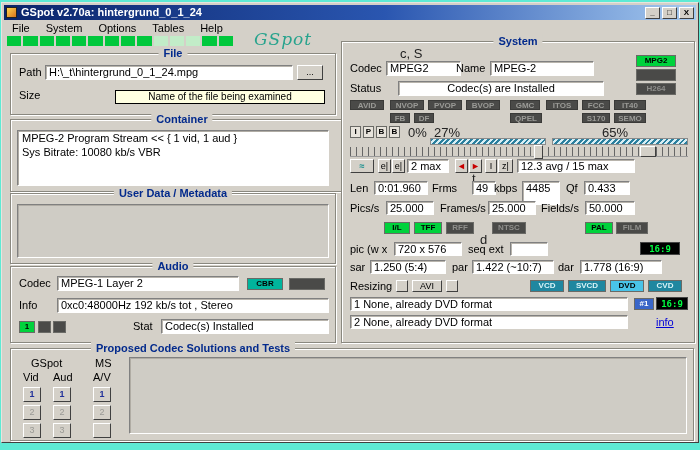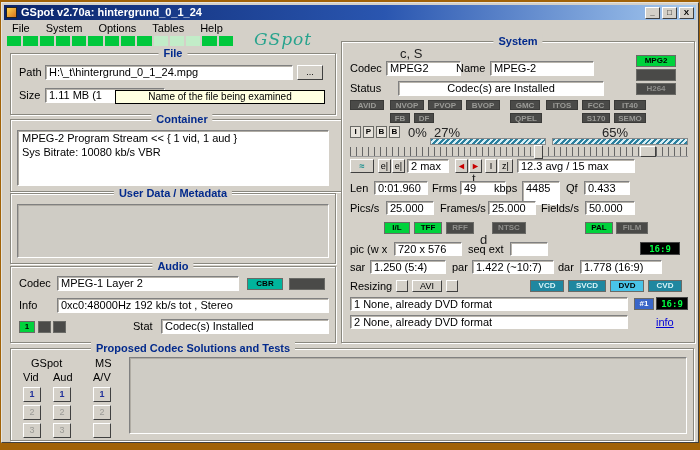--- a/index.html
+++ b/index.html
@@ -1,18 +1,18 @@
 <!DOCTYPE html>
 <html><head>
 <meta charset="utf-8">
 <style>
   *{margin:0;padding:0;box-sizing:border-box}
   html,body{width:700px;height:450px;overflow:hidden}
   body{background:#000;font-family:"Liberation Sans",sans-serif;font-size:11px;color:#000}
-  .screen{position:relative;width:700px;height:450px;background:#a16207}
+  .screen{position:relative;width:700px;height:450px;background:#5eead4}
   .window{position:absolute;left:1px;top:2px;width:698px;height:441px;background:#d4d0c8;
     border-top:1px solid #e6e4de;border-left:1px solid #e6e4de;border-right:1px solid #404040;border-bottom:1px solid #404040}
   .titlebar{position:absolute;left:2px;top:2px;right:2px;height:15px;
     background:linear-gradient(90deg,#0a246a 0%,#2a56b0 55%,#a6caf0 100%);
     color:#fff;font-weight:bold;display:flex;align-items:center;padding:0 2px;font-size:11px}
   .app-icon{width:11px;height:11px;margin-right:4px;background:linear-gradient(135deg,#ffd34d,#d9741e);border:1px solid #222;flex:0 0 auto}
   .title-text{flex:1;white-space:nowrap;overflow:hidden;line-height:13px}
   .win-btn{width:15px;height:12px;margin-left:2px;background:#d4d0c8;border:1px solid;border-color:#fff #404040 #404040 #fff;
     font-size:8px;line-height:9px;text-align:center;font-weight:bold;color:#000;padding:0;font-family:inherit}
   .menubar{position:absolute;left:2px;top:18px;right:2px;height:14px;display:flex}
@@ -97,21 +97,20 @@
     <div class="seg on"></div>
   </div>
   <div class="logo">GSpot</div>
 
   <div class="group" style="left:8px;top:50px;width:326px;height:62px">
     <span class="gtitle">File</span>
     <span class="lbl" style="left:8px;top:11px">Path</span>
     <div class="field" style="left:34px;top:11px;width:248px">H:\_t\hintergrund_0_1_24.mpg</div>
     <button class="btn" style="left:286px;top:11px;width:26px;height:15px">...</button>
     <span class="lbl" style="left:8px;top:34px">Size</span>
-    <div class="field" style="left:34px;top:34px;width:120px">1.11 MB (1</div>
     <div class="tooltip" style="left:104px;top:36px;width:210px;height:14px">Name of the file being examined</div>
   </div>
 
   <div class="group" style="left:8px;top:116px;width:344px;height:73px">
     <span class="gtitle">Container</span>
     <div class="sunken white" style="left:6px;top:10px;width:312px;height:56px">
       <div class="line">MPEG-2 Program Stream &lt;&lt; { 1 vid, 1 aud }</div>
       <div class="line">Sys Bitrate: 10080 kb/s VBR</div>
     </div>
   </div>
@@ -186,21 +185,21 @@
     <button class="btn red" style="left:113px;top:117px;width:13px;height:14px">◄</button>
     <button class="btn red" style="left:127px;top:117px;width:13px;height:14px">►</button>
     <button class="btn" style="left:143px;top:117px;width:12px;height:14px">I</button>
     <button class="btn" style="left:156px;top:117px;width:15px;height:14px">z|</button>
     <div class="field" style="left:175px;top:117px;width:118px;height:14px">12.3 avg / 15 max</div>
 
     <span class="sm" style="left:130px;top:132px">t</span>
     <span class="lbl" style="left:8px;top:139px">Len</span>
     <div class="field" style="left:32px;top:139px;width:54px;height:14px">0:01.960</div>
     <span class="lbl" style="left:90px;top:139px">Frms</span>
-    <div class="field" style="left:118px;top:139px;width:46px;height:14px">49</div>
+    <div class="field" style="left:130px;top:139px;width:24px;height:14px">49</div>
     <span class="lbl" style="left:152px;top:139px">kbps</span>
     <div class="field" style="left:180px;top:139px;width:38px;height:24px">4485</div>
     <span class="lbl" style="left:224px;top:139px">Qf</span>
     <div class="field" style="left:242px;top:139px;width:46px;height:14px">0.433</div>
 
     <span class="lbl" style="left:8px;top:159px">Pics/s</span>
     <div class="field" style="left:44px;top:159px;width:48px;height:14px">25.000</div>
     <span class="lbl" style="left:98px;top:159px">Frames/s</span>
     <div class="field" style="left:146px;top:159px;width:48px;height:14px">25.000</div>
     <span class="lbl" style="left:199px;top:159px">Fields/s</span>

